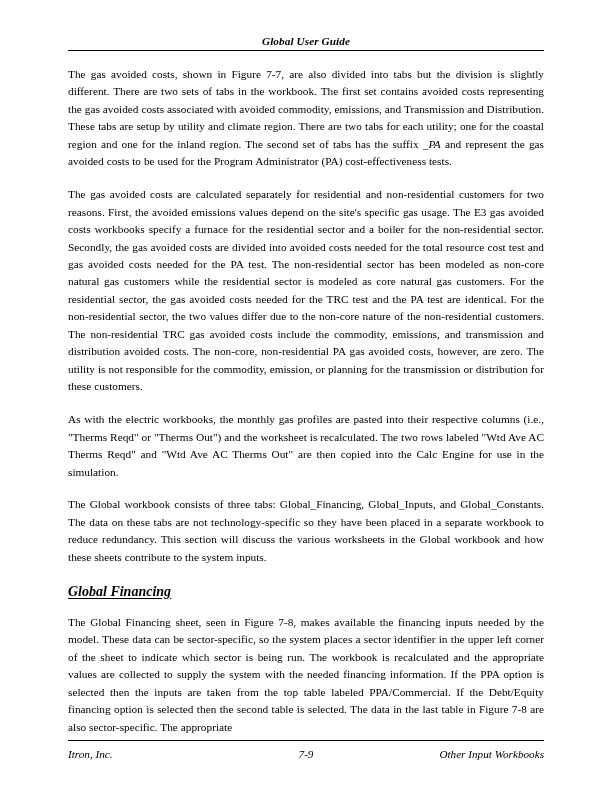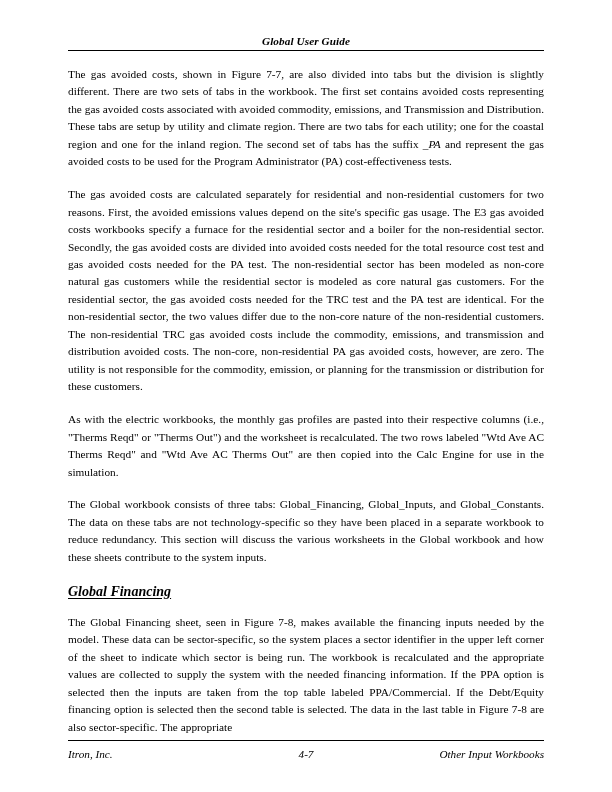--- a/index.html
+++ b/index.html
@@ -170,18 +170,18 @@
     </div>
 
     <p class="para">The Global Financing sheet, seen in Figure 7-8, makes available the financing inputs needed by the model.  These data can be sector-specific, so the system places a sector identifier in the upper left corner of the sheet to indicate which sector is being run.  The workbook is recalculated and the appropriate values are collected to supply the system with the needed financing information.  If the PPA option is selected then the inputs are taken from the top table labeled PPA/Commercial.  If the Debt/Equity financing option is selected then the second table is selected.  The data in the last table in Figure 7-8 are  also sector-specific.  The appropriate</p>
 
   </div>
 
   <div class="footer">
     <hr class="footer-rule">
     <div class="footer-row">
       <span class="footer-left">Itron, Inc.</span>
-      <span class="footer-center">4-7</span>
+      <span class="footer-center">7-9</span>
       <span class="footer-right">Other Input Workbooks</span>
     </div>
   </div>
 
 </div>
 
 </body></html>

